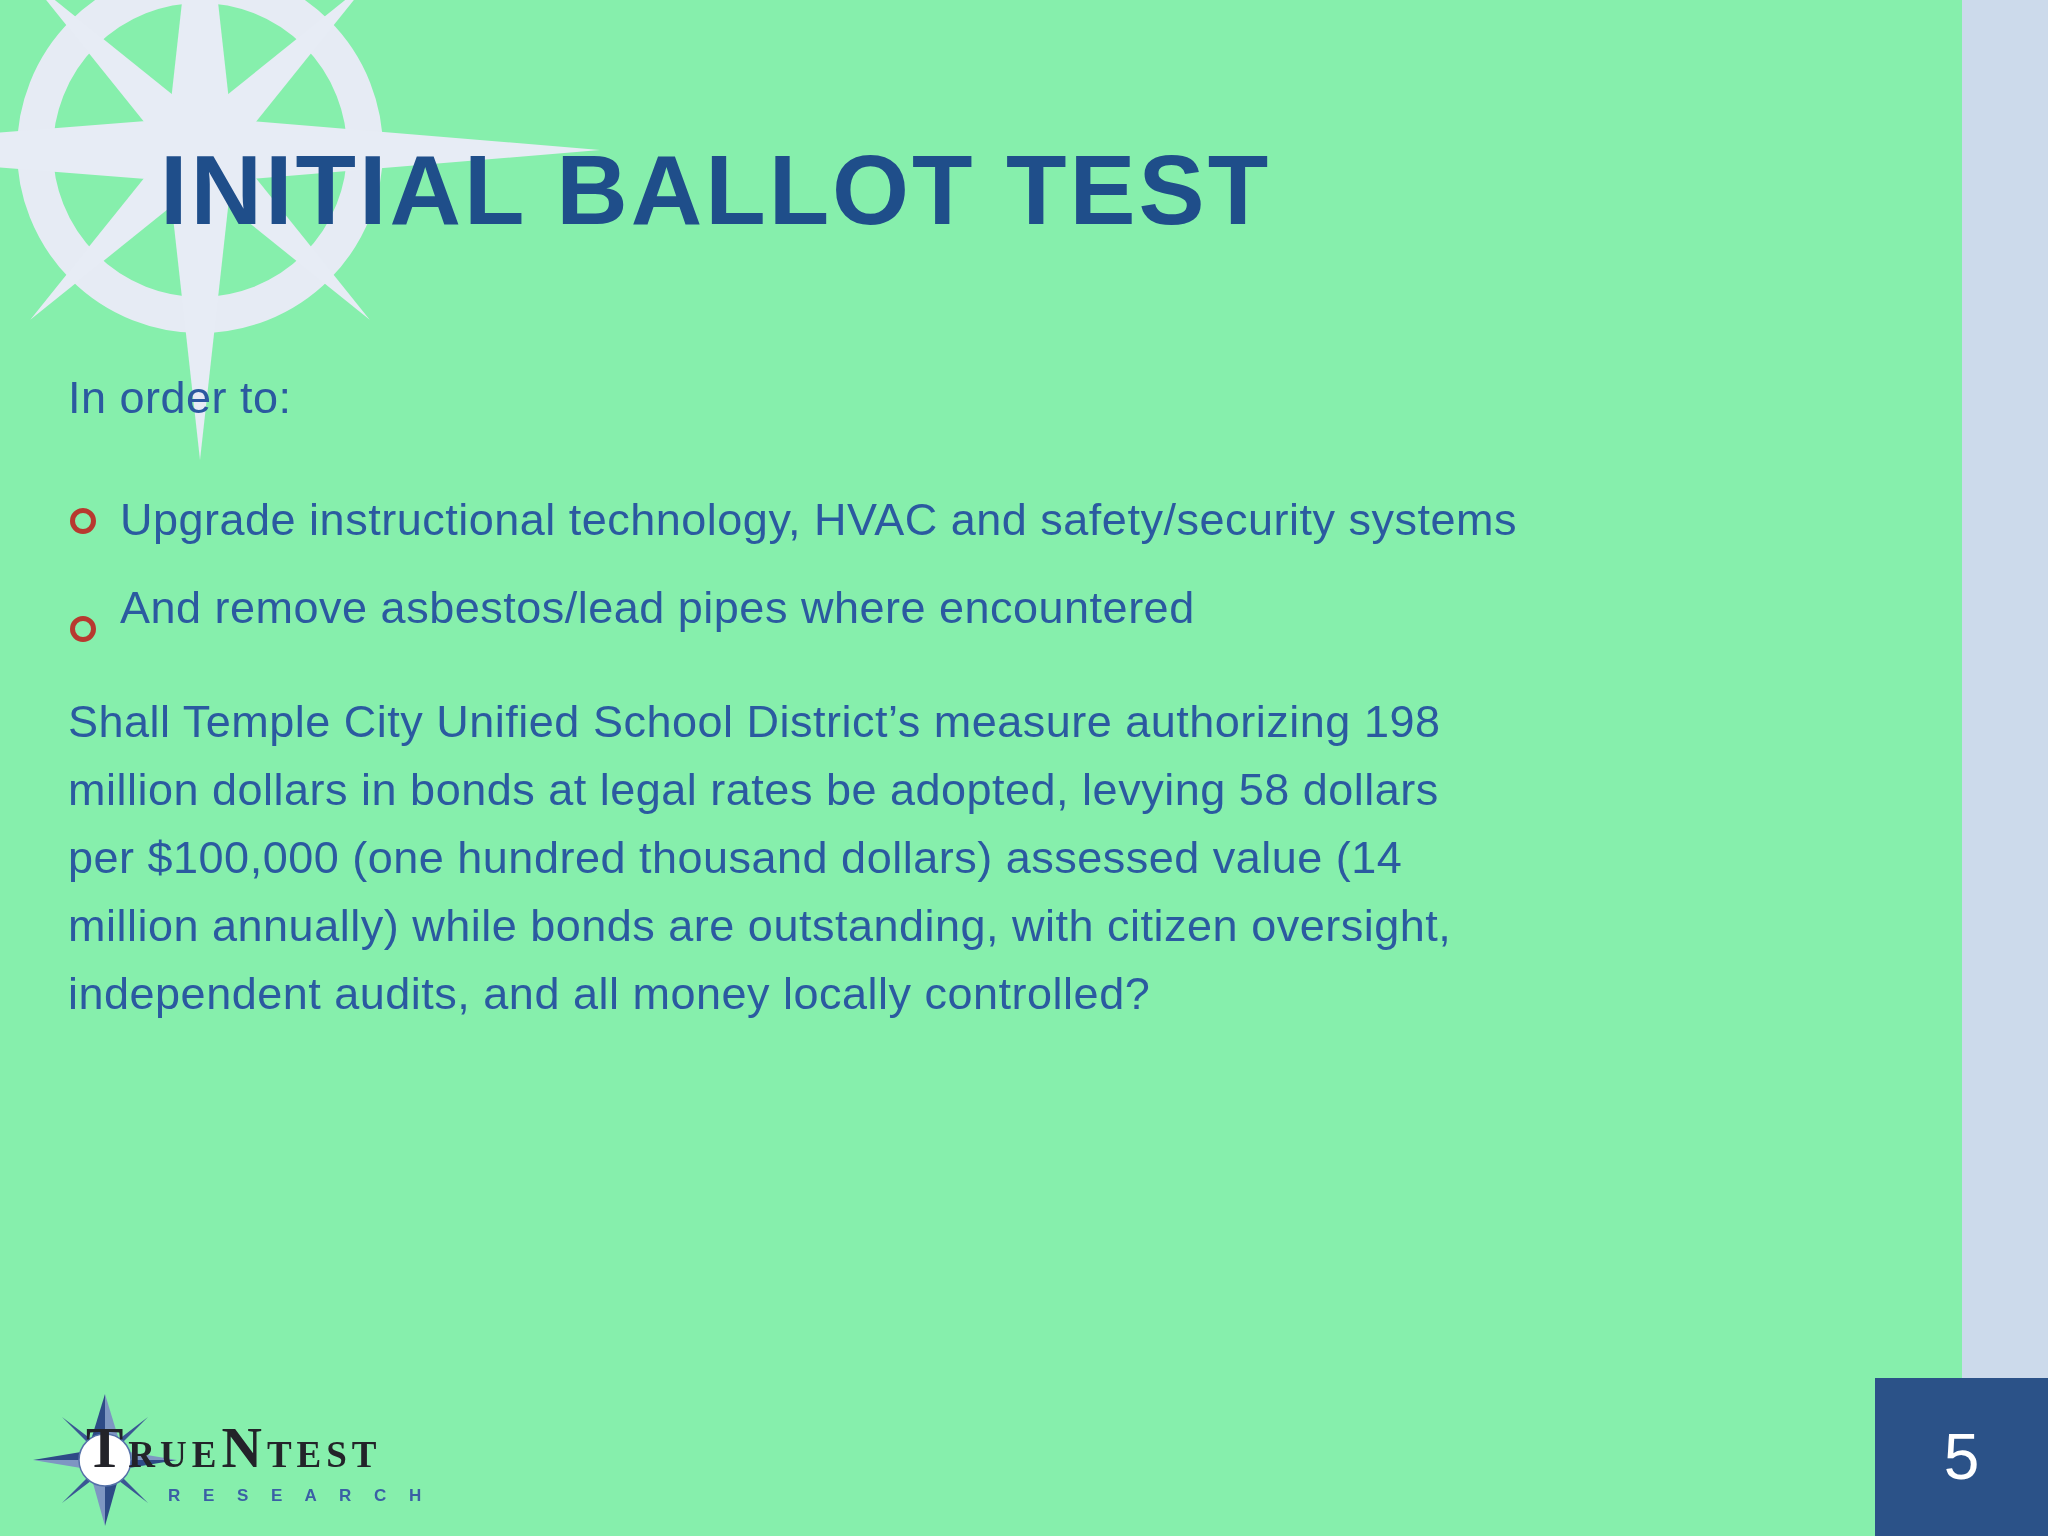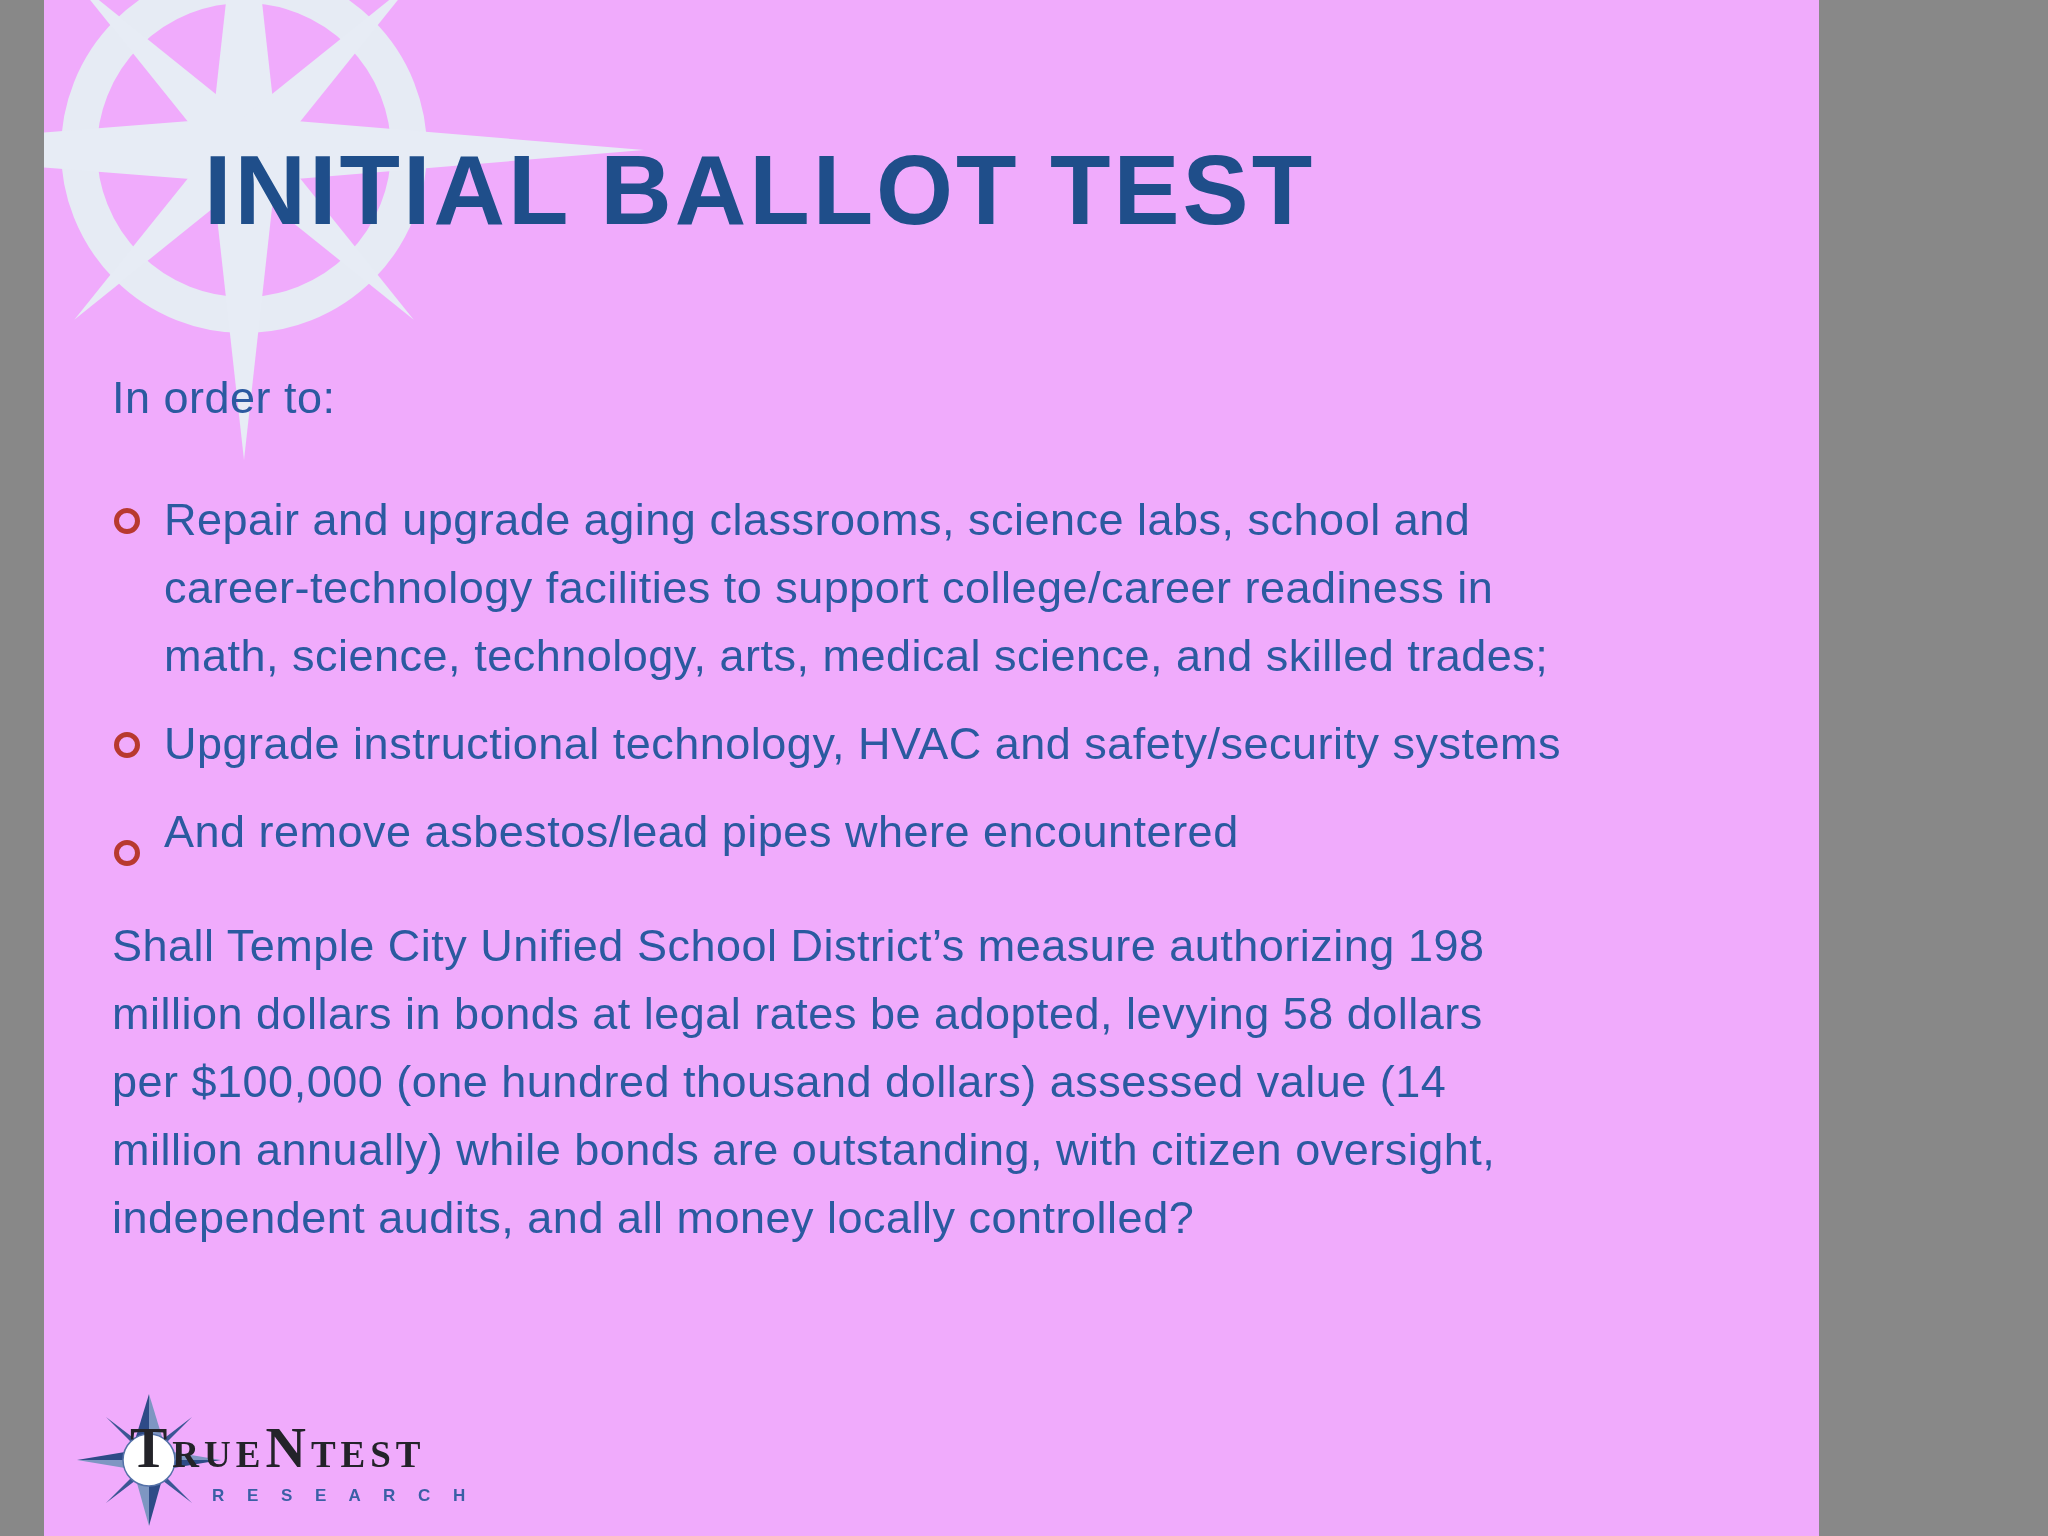--- a/index.html
+++ b/index.html
@@ -1,22 +1,21 @@
 <!DOCTYPE html>
 <html><head>
 <meta charset="utf-8">
 <style>
   html,body{margin:0;padding:0;background:#888;}
   .slide{
     position:relative;
-    width:1775px;height:1536px;
-    background:#f0abfc;
+    width:2048px;height:1536px;
+    background:#86efac;
     overflow:hidden;
     font-family:"Liberation Sans", sans-serif;
-    margin-left:44px;
   }
 
   
   .side-band{
     position:absolute;
     left:1962px;top:0;width:86px;height:1536px;
     background:#CCDAEB;
     z-index:1;
   }
 
@@ -130,26 +129,20 @@
   </svg>
 
   <h1 class="title">INITIAL BALLOT TEST</h1>
 
   <div class="content">
     <p class="intro">In order to:</p>
 
     <ul class="bullets">
       <li class="bullet">
         <span class="marker"></span>
-        <span class="btext">Repair and upgrade aging classrooms, science labs, school and
-career-technology facilities to support college/career readiness in
-math, science, technology, arts, medical science, and skilled trades;</span>
-      </li>
-      <li class="bullet">
-        <span class="marker"></span>
         <span class="btext">Upgrade instructional technology, HVAC and safety/security systems</span>
       </li>
       <li class="bullet">
         <span class="marker"></span>
         <span class="btext">And remove asbestos/lead pipes where encountered</span>
       </li>
     </ul>
 
     <p class="question">Shall Temple City Unified School District’s measure authorizing 198
 million dollars in bonds at legal rates be adopted, levying 58 dollars

